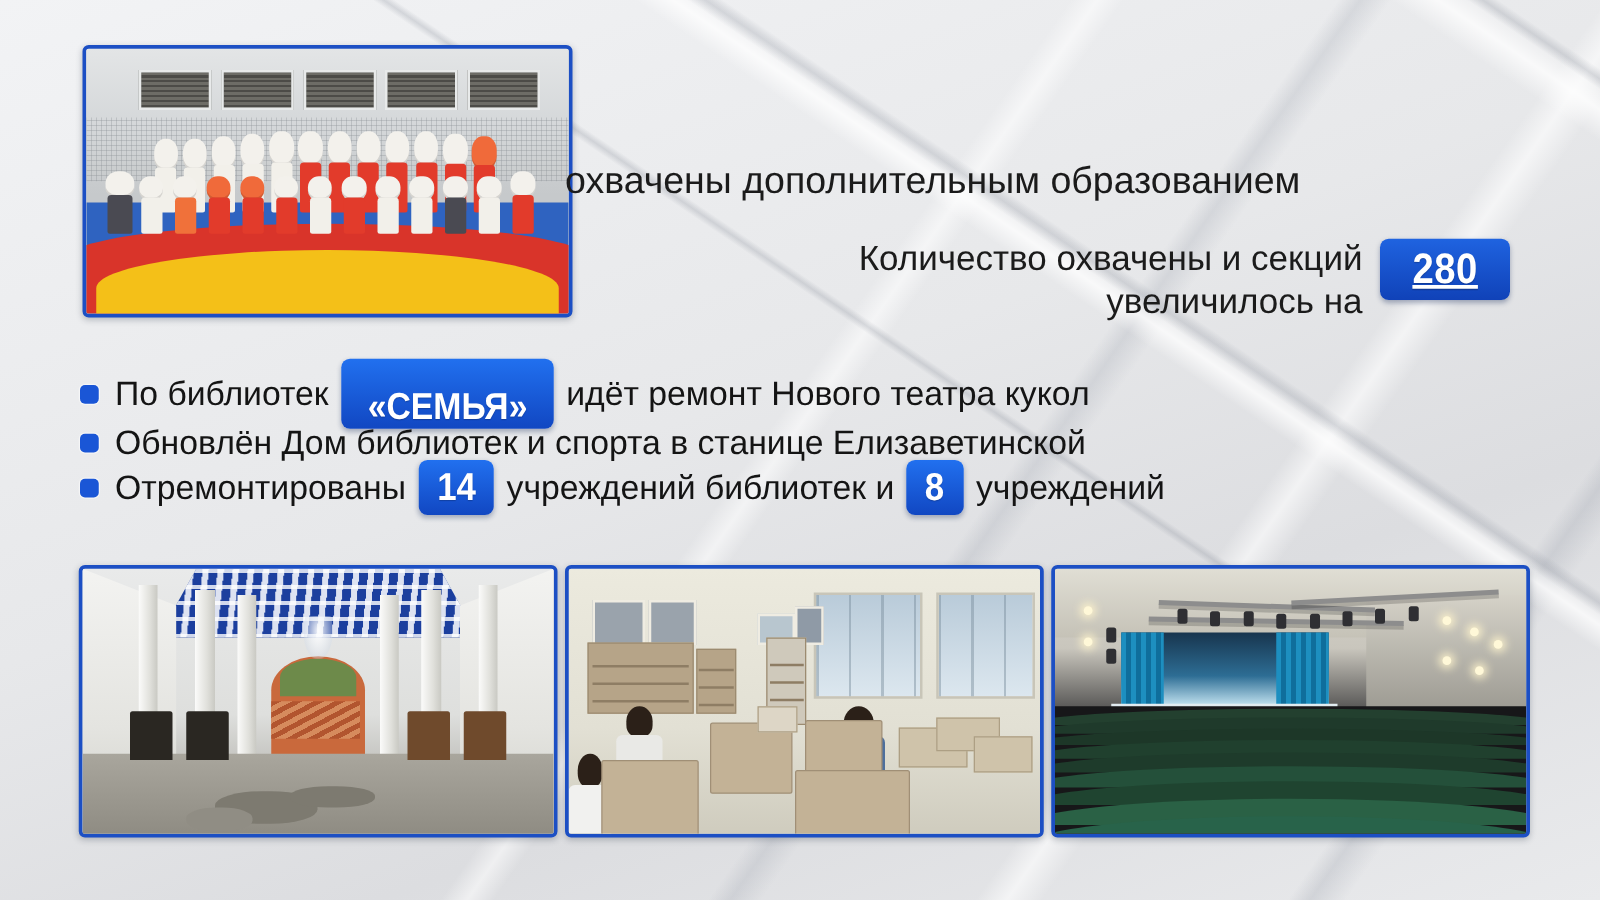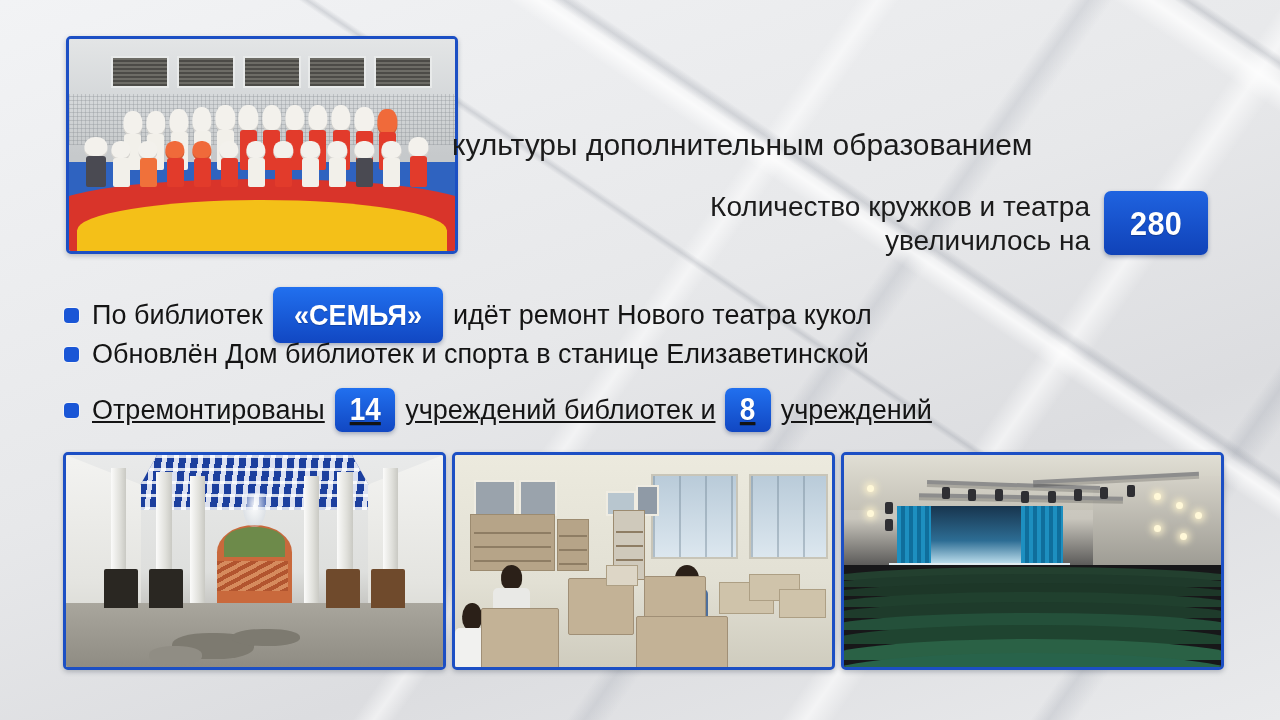--- a/index.html
+++ b/index.html
@@ -108,34 +108,34 @@
   .hl{position:absolute;background:linear-gradient(180deg,#1f63e0,#1042b8);
     border-radius:7px;color:#fff;display:flex;align-items:center;justify-content:center;
     font-weight:bold;letter-spacing:.5px;box-shadow:0 2px 4px rgba(20,40,90,.35);}
   .hl span{display:block;transform:scaleX(.9);text-shadow:0 1px 1px rgba(0,0,0,.25);}
 
   #headline-badge{left:452px;top:62px;width:396px;height:56px;font-size:37px;}
   #headline-sub{position:absolute;left:452px;top:128px;width:730px;font-size:30px;color:#1b1b1b;
     white-space:nowrap;}
   #stat-clubs-text{position:absolute;left:560px;top:190px;width:530px;font-size:28px;color:#1b1b1b;
     text-align:right;line-height:34px;}
-  #stat-clubs-badge{left:1104px;top:191px;width:104px;height:64px;font-size:34px;}
+  #stat-clubs-badge{left:1104px;top:191px;width:104px;height:49px;font-size:34px;text-decoration:underline;}
 
   .bullet-row{position:absolute;display:flex;align-items:center;white-space:nowrap;
     font-size:27px;color:#141414;}
   .bullet-dot{width:15px;height:15px;background:#1a56d6;border-radius:4px;flex:0 0 auto;margin-right:13px;
     box-shadow:0 0 0 1px rgba(255,255,255,.5);}
   .inline-badge{display:inline-flex;align-items:center;justify-content:center;
     background:linear-gradient(180deg,#2170ef,#1147c2);color:#fff;font-weight:bold;border-radius:7px;
     margin:0 10px;box-shadow:0 2px 4px rgba(20,40,90,.32);}
   .inline-badge span{transform:scaleX(.9);display:block;text-shadow:0 1px 1px rgba(0,0,0,.22);}
   #bullet-1{left:64px;top:287px;}
   #bullet-2{left:64px;top:339px;}
-  #bullet-3{left:64px;top:388px;text-decoration:underline;}
-  #bullet-1 .inline-badge{height:56px;padding:0 14px;font-size:30px;}
+  #bullet-3{left:64px;top:368px;}
+  #bullet-1 .inline-badge{height:56px;padding:0 14px;font-size:30px;align-items:flex-end;}
   #bullet-3 .inline-badge{height:44px;padding:0 13px;font-size:31px;}
   #bullet-3 .inline-badge.narrow{padding:0 14px;}
 </style>
 </head>
 <body>
 
 <div class="stage">
 
   <div class="bg"></div>
   <div class="bg-streak" style="left:330px;top:-120px;width:34px;height:1250px;"></div>
@@ -255,24 +255,24 @@
           <i class="helmet"></i>
           <i class="body"></i>
         </div>
       <div class="kid" style="left:88%;width:5%;height:24%;bottom:30%;">
           <i class="helmet"></i>
           <i class="body red"></i>
         </div>
     </div>
   </div>
 
-  <div id="headline-sub">культуры дополнительным образованием</div>
+  <div id="headline-sub">охвачены дополнительным образованием</div>
 
   <div id="stat-clubs-text">
-    <div>Количество кружков и театра</div>
+    <div>Количество охвачены и секций</div>
     <div>увеличилось на</div>
   </div>
   <div class="hl" id="stat-clubs-badge">
     <span>280</span>
   </div>
 
   <div class="bullet-row" id="bullet-1">
     <i class="bullet-dot"></i>
     <span>По библиотек</span>
     <span class="inline-badge">

